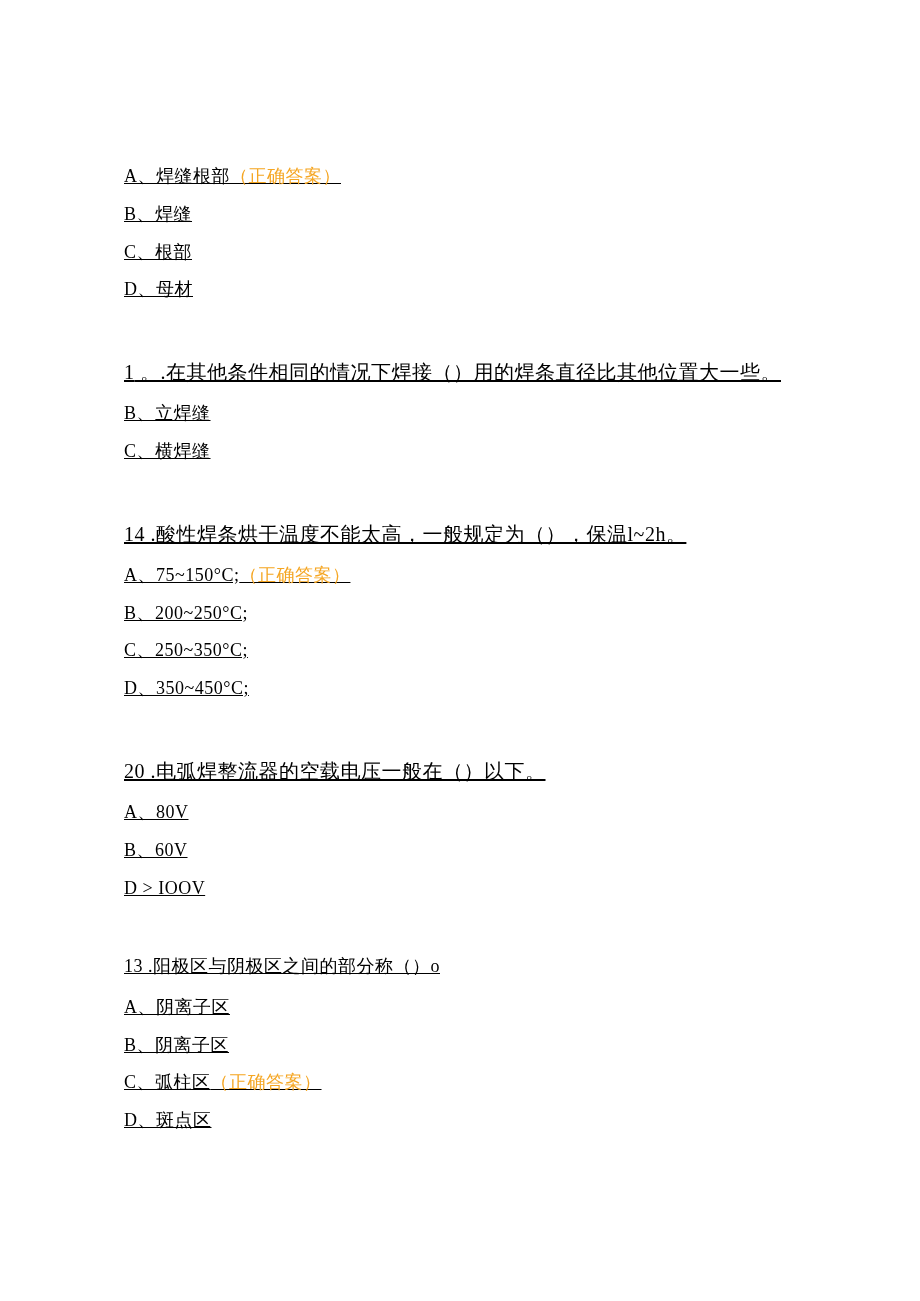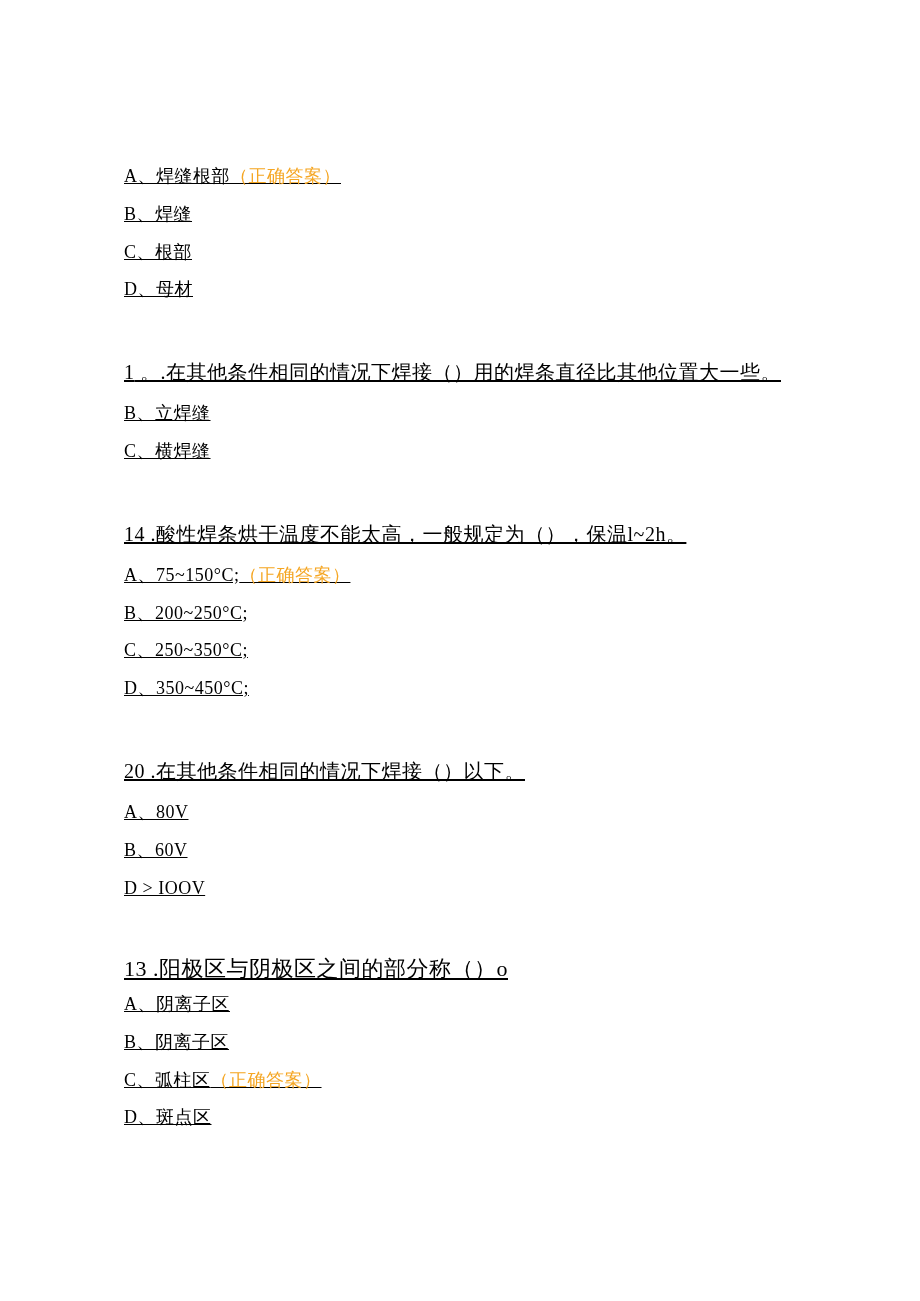--- a/index.html
+++ b/index.html
@@ -19,23 +19,23 @@
       margin-bottom: 48px;
       text-decoration: underline;
     }
     .question-text {
       font-size: 20px;
       line-height: 1.5;
       margin-bottom: 8px;
       letter-spacing: 0.5px;
     }
     .question-text-tight {
-      font-size: 22px;
+      font-size: 18px;
       line-height: 1.3;
-      margin-bottom: 2px;
+      margin-bottom: 10px;
       letter-spacing: 0.5px;
     }
     .option {
       font-size: 18px;
       line-height: 2.1;
       letter-spacing: 0.5px;
     }
     .correct-answer {
       color: #f5a623;
     }
@@ -83,21 +83,21 @@
   <div class="option">
     <span>C、250~350°C;</span>
   </div>
   <div class="option">
     <span>D、350~450°C;</span>
   </div>
 </div>
 
 <div class="question-block">
   <div class="question-text">
-    <span>20</span><span> .在其他条件相同的情况下焊接（）以下。</span>
+    <span>20</span><span> .电弧焊整流器的空载电压一般在（）以下。</span>
   </div>
   <div class="option">
     <span>A、80V</span>
   </div>
   <div class="option">
     <span>B、60V</span>
   </div>
   <div class="option">
     <span>D &gt; IOOV</span>
   </div>

